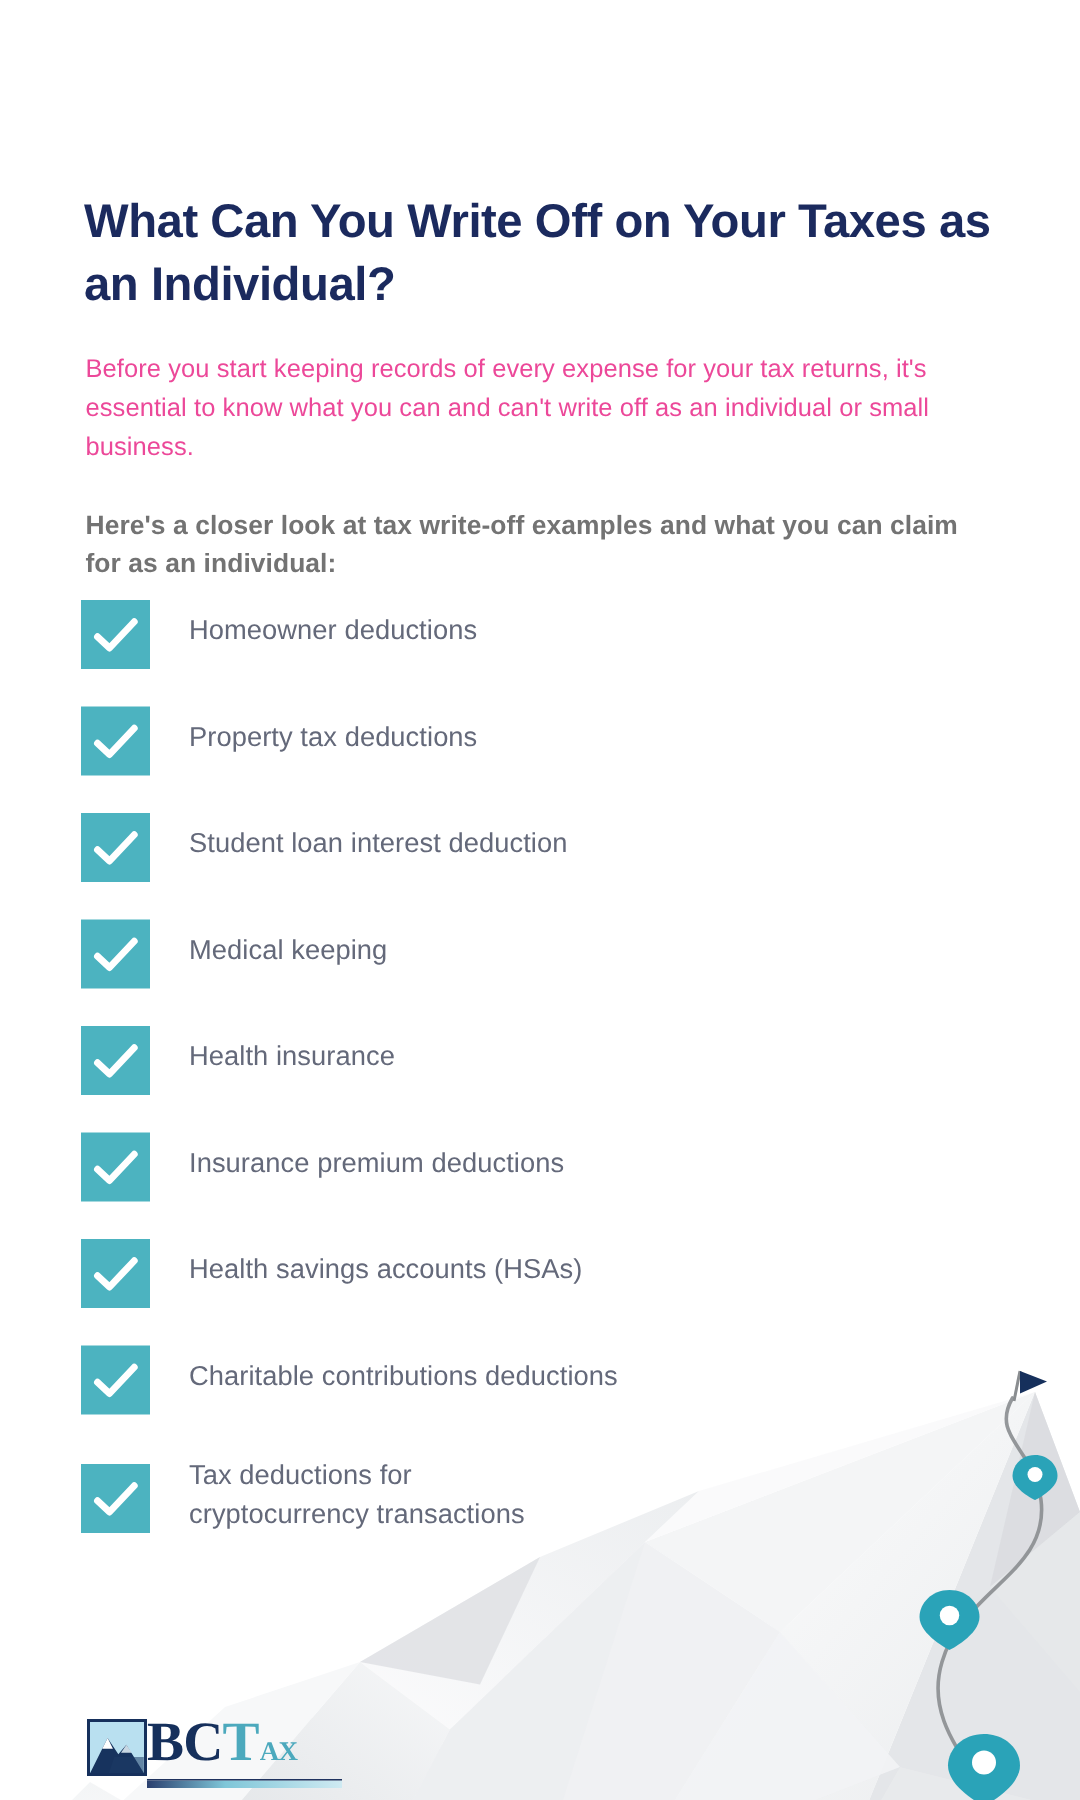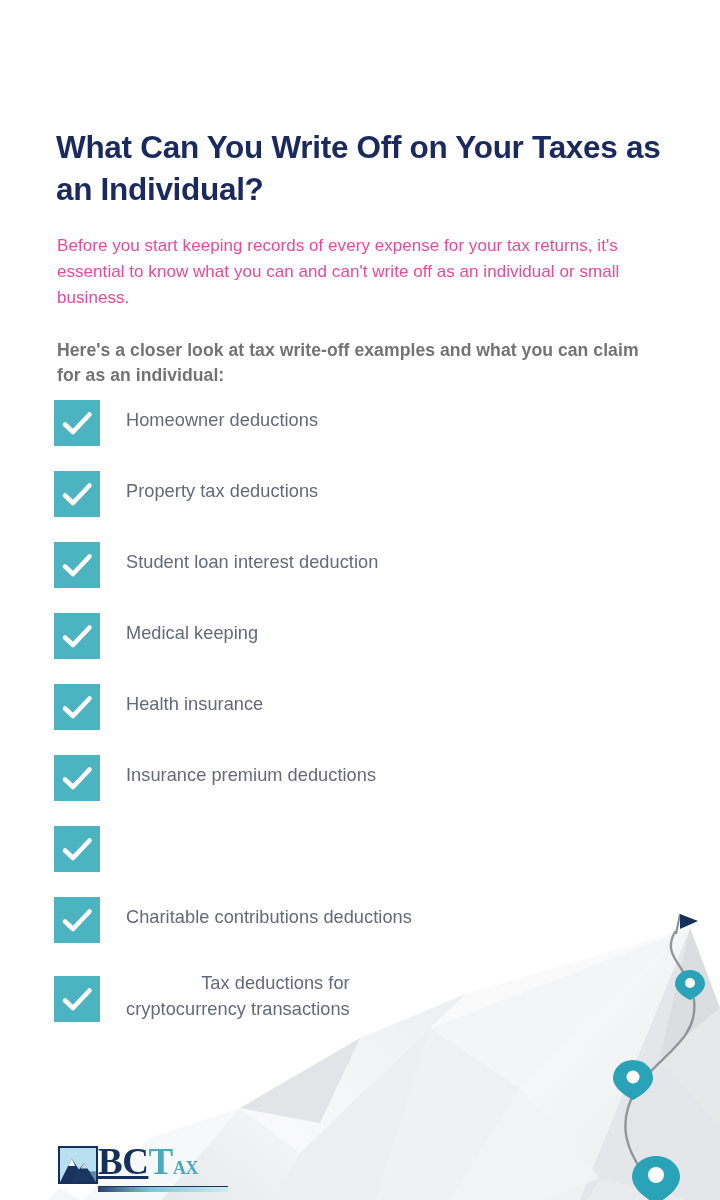--- a/index.html
+++ b/index.html
@@ -73,21 +73,20 @@
     color: #737373;
     letter-spacing: 0.05px;
   }
 
   
   #checklist {
     position: absolute;
     left: 54px;
     top: 352px;
     width: 620px;
-    text-align: right;
   }
   .check-row {
     position: relative;
     height: 71px;
   }
   .check-row.tall { height: 79px; }
 
   .checkbox {
     position: absolute;
     left: 0;
@@ -145,21 +144,20 @@
     top: 0px;
     font-family: "Liberation Serif", serif;
     white-space: nowrap;
     line-height: 1;
   }
   #logo-word .bc {
     font-size: 37px;
     font-weight: bold;
     color: #16305c;
     letter-spacing: -0.5px;
-    text-decoration: underline;
   }
   #logo-word .t {
     font-size: 37px;
     font-weight: bold;
     color: #4ca9bd;
   }
   #logo-word .ax {
     font-size: 18px;
     font-weight: bold;
     color: #4ca9bd;
@@ -312,20 +310,21 @@
         </span>
         <span class="check-label">Insurance premium deductions</span>
       </div>
 
       <div class="check-row">
         <span class="checkbox">
           <svg viewBox="0 0 46 46" xmlns="http://www.w3.org/2000/svg">
               <path d="M11 24.5 L19 32 L35.5 14.5" fill="none" stroke="#ffffff" stroke-width="4.6" stroke-linecap="round" stroke-linejoin="round"></path>
             </svg>
         </span>
+        <span class="check-label">Health savings accounts (HSAs)</span>
       </div>
 
       <div class="check-row">
         <span class="checkbox">
           <svg viewBox="0 0 46 46" xmlns="http://www.w3.org/2000/svg">
               <path d="M11 24.5 L19 32 L35.5 14.5" fill="none" stroke="#ffffff" stroke-width="4.6" stroke-linecap="round" stroke-linejoin="round"></path>
             </svg>
         </span>
         <span class="check-label">Charitable contributions deductions</span>
       </div>

